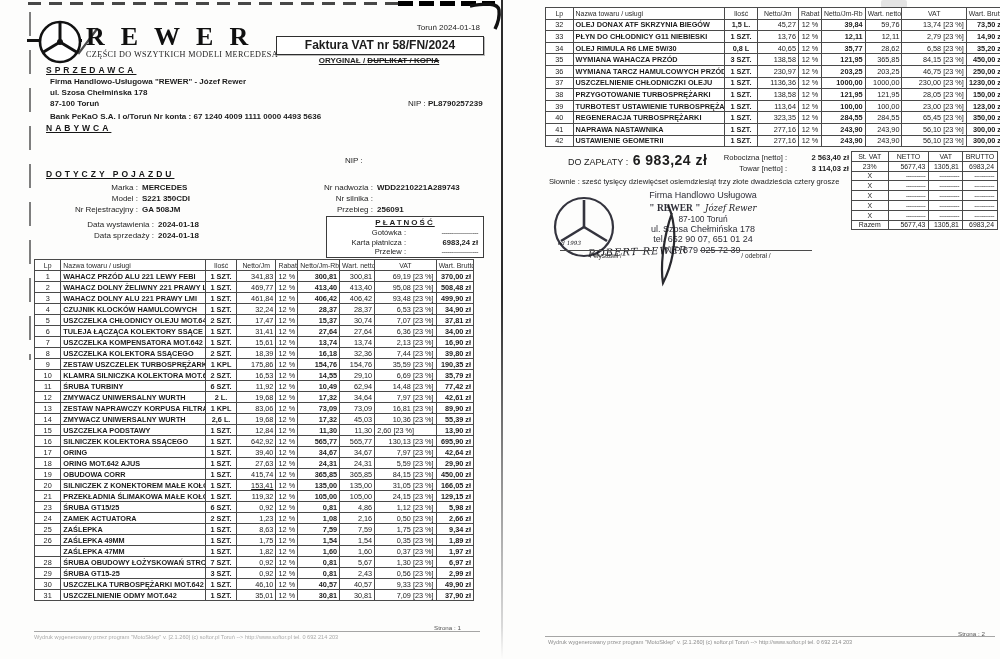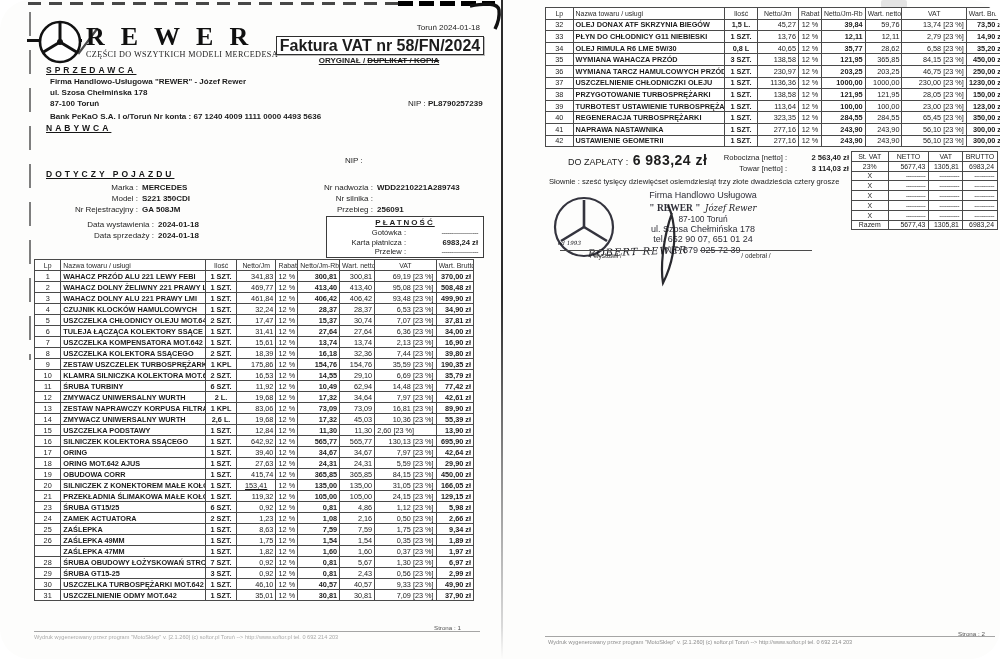--- a/index.html
+++ b/index.html
@@ -1,25 +1,25 @@
 <!DOCTYPE html>
 <html><head>
 <meta charset="utf-8">
 <style>
   html,body{margin:0;padding:0;background:#ffffff;}
   #canvas{position:relative;width:1000px;height:659px;background:#fdfdfc;overflow:hidden;
-          font-family:"Liberation Sans",sans-serif;color:#1c1c1c;border-radius:30px;}
+          font-family:"Liberation Sans",sans-serif;color:#1c1c1c;}
   .abs{position:absolute;}
   .b{font-weight:bold;}
   .sec{font-weight:bold;font-size:8.5px;letter-spacing:3px;text-decoration:underline;color:#161616;}
   .small8{font-size:8px;line-height:10px;}
   
   .brand{font-family:"Liberation Serif",serif;font-weight:bold;font-size:26px;letter-spacing:16px;color:#101010;}
   .tagline{font-family:"Liberation Serif",serif;font-size:8.2px;letter-spacing:.4px;color:#222;}
-  .invbox{border:1.4px solid #2e2e2e;text-align:center;font-weight:bold;font-size:16px;line-height:17px;background:#fff;box-shadow:1px 1px 0 #bbb;}
+  .invbox{border:1.4px solid #2e2e2e;text-align:center;font-weight:bold;font-size:12px;line-height:17px;background:#fff;box-shadow:1px 1px 0 #bbb;}
   .copyline{text-align:center;font-weight:bold;font-size:8px;}
   .copyline .u{text-decoration:underline;}
   .copyline .us{text-decoration:underline line-through;}
   
   .lvrow{display:flex;font-size:8px;line-height:11px;}
   .lvrow .lbl{text-align:right;padding-right:4px;color:#1f1f1f;}
   .lvrow .val{font-weight:bold;}
   
   .paybox{border:1.2px solid #3c3c3c;background:#fff;}
   .payhead{text-align:center;font-weight:bold;font-size:8px;letter-spacing:2px;text-decoration:underline;line-height:11px;}
@@ -390,21 +390,21 @@
           <td style="text-align: center;">12 %</td>
           <td class="b" style="text-align: right;">365,85</td>
           <td style="text-align: right;">365,85</td>
           <td style="text-align: right;">84,15 [23 %]</td>
           <td class="b" style="text-align: right;">450,00 zł</td>
         </tr>
         <tr>
           <td style="text-align: center;">20</td>
           <td class="b" style="text-align: left;">SILNICZEK Z KONEKTOREM MAŁE KOŁO</td>
           <td class="b" style="text-align: center;">1 SZT.</td>
-          <td style="text-align: center; text-decoration: underline;">153,41</td>
+          <td style="text-align: right; text-decoration: underline;">153,41</td>
           <td style="text-align: center;">12 %</td>
           <td class="b" style="text-align: right;">135,00</td>
           <td style="text-align: right;">135,00</td>
           <td style="text-align: right;">31,05 [23 %]</td>
           <td class="b" style="text-align: right;">166,05 zł</td>
         </tr>
         <tr>
           <td style="text-align: center;">21</td>
           <td class="b" style="text-align: left;">PRZEKŁADNIA ŚLIMAKOWA MAŁE KOŁO</td>
           <td class="b" style="text-align: center;">1 SZT.</td>

